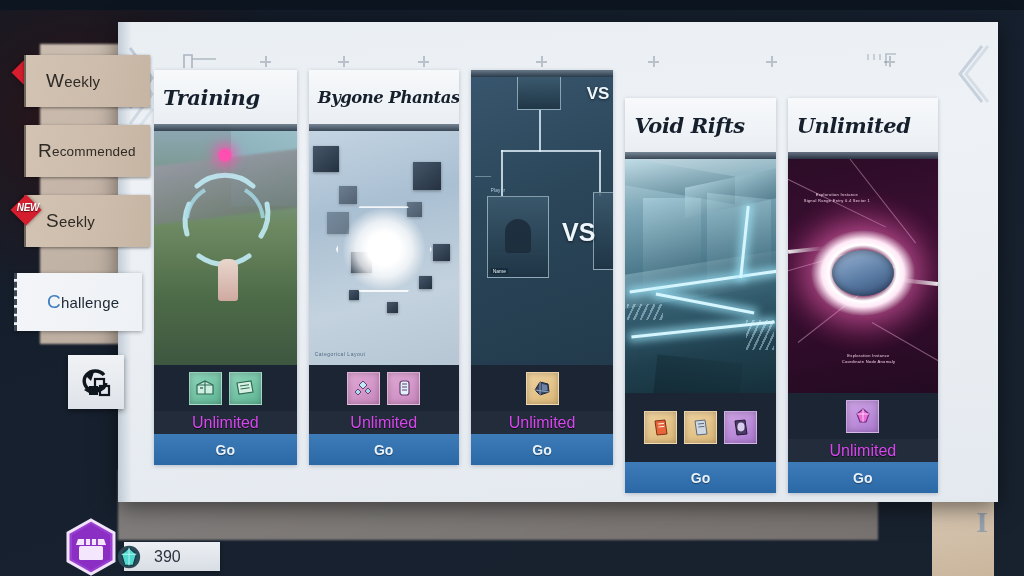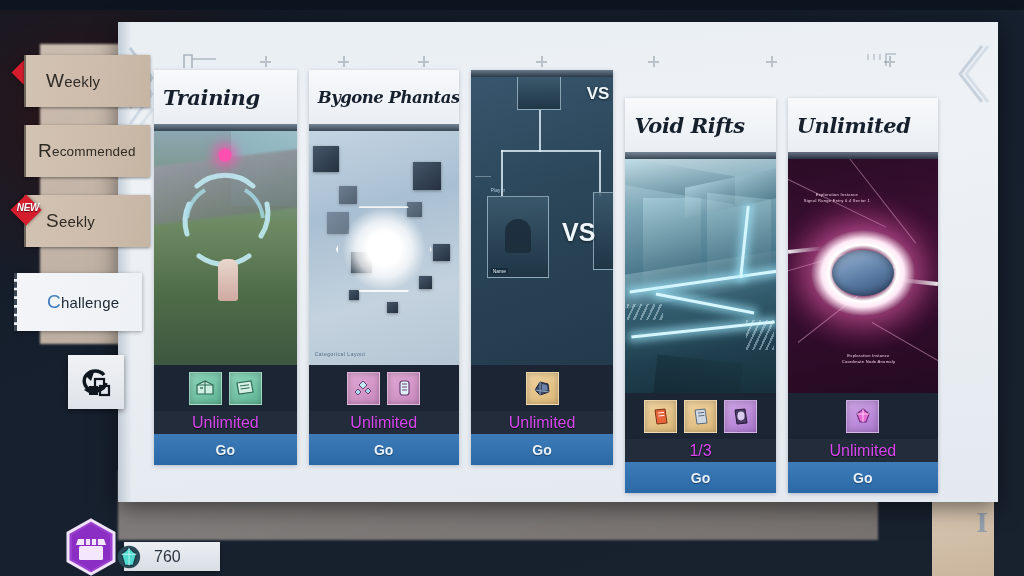--- a/index.html
+++ b/index.html
@@ -582,21 +582,20 @@
             <path d="M7 6 L13 5.4 M7.4 9 L13.4 8.4" stroke="#5c6a7a" stroke-width="1"></path>
           </svg>
         </div>
         <div class="rw purple">
           <svg width="20" height="19" viewBox="0 0 20 19">
             <path d="M4 3 L14 2 L16 16 L6 17 Z" fill="#4a3a66" stroke="#241a38" stroke-width="1"></path>
             <ellipse cx="10" cy="9" rx="3.6" ry="4.4" fill="#d9ccec"></ellipse>
           </svg>
         </div>
       </div>
-      <div class="status">1/3</div>
       <div class="go-btn">Go</div>
     </div>
   </div>
 
   <div class="card wide">
     <div class="card-title">Unlimited</div>
     <div class="card-art">
       <div class="art-worm">
         <div class="wm-net" style="left:-10px;top:22px;width:120px;height:1px;transform:rotate(26deg);"></div>
         <div class="wm-net" style="left:60px;top:4px;width:110px;height:1px;transform:rotate(52deg);"></div>
@@ -639,14 +638,14 @@
     <path d="M23 21 L23 27 M29 21 L29 27 M35 21 L35 27" stroke="#8b2fc4" stroke-width="1.8"></path>
   </svg>
 </div>
 
 <div id="currency">
   <svg id="currency-gem" viewBox="0 0 28 28">
     <circle cx="14" cy="14" r="12" fill="#2b4a58"></circle>
     <path d="M14 4 L22 11 L18.5 23 L9.5 23 L6 11 Z" fill="#4fd9d0" stroke="#1c3a46" stroke-width="1.4"></path>
     <path d="M14 4 L14 23 M6 11 L22 11" stroke="#bff6f2" stroke-width="1"></path>
   </svg>
-  <span>760</span>
+  <span>390</span>
 </div>
 
 </body></html>

